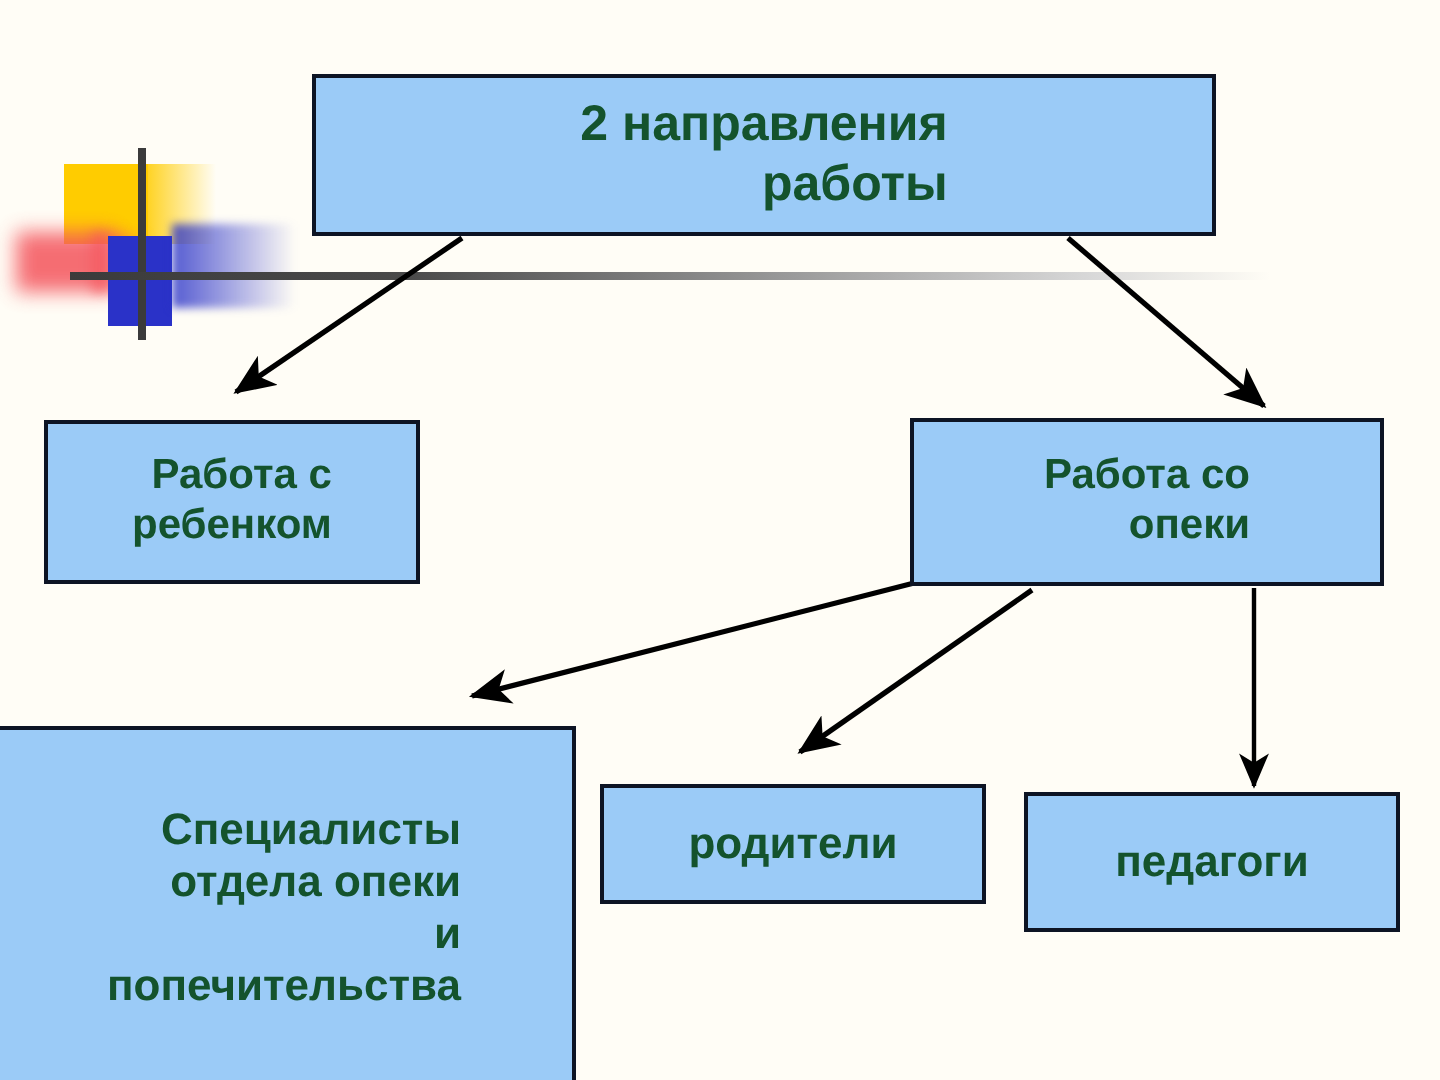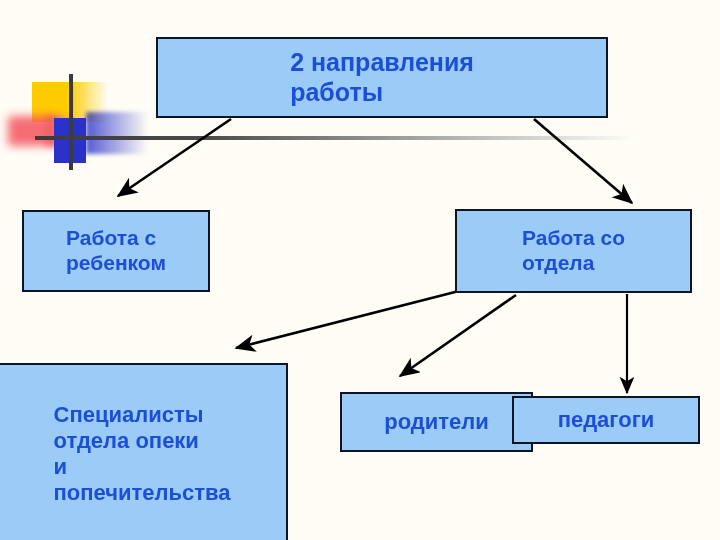--- a/index.html
+++ b/index.html
@@ -101,22 +101,22 @@
 
   
   .box {
     position: absolute;
     box-sizing: border-box;
     background: #9bcbf7;
     border: 2px solid #0d1424;
     display: flex;
     align-items: center;
     justify-content: center;
-    text-align: left;
-    color: #1d4ed8;
+    text-align: right;
+    color: #14532d;
     font-weight: bold;
     line-height: 1.18;
     white-space: pre-line;
   }
 
   #box-title {
     left: 156px;
     top: 37px;
     width: 452px;
     height: 81px;
@@ -142,27 +142,26 @@
     width: 292px;
     height: 182px;
     font-size: 22px;
   }
   #box-parents {
     left: 300px;
     top: 392px;
     width: 193px;
     height: 60px;
     font-size: 22px;
-    margin-left: 40px;
   }
   #box-teachers {
     left: 512px;
     top: 396px;
     width: 188px;
-    height: 48px;
+    height: 70px;
     font-size: 22px;
   }
 
   
   #arrows {
     position: absolute;
     left: 0;
     top: 0;
     width: 720px;
     height: 540px;
@@ -198,21 +197,21 @@
     <line x1="627" y1="294" x2="627" y2="393" stroke="#000000" stroke-width="2.2" marker-end="url(#ah)"></line>
   </svg>
 
   <div class="box" id="box-title">2 направления
 работы</div>
 
   <div class="box" id="box-child">Работа с
 ребенком</div>
 
   <div class="box" id="box-env">Работа со
-отдела</div>
+опеки</div>
 
   <div class="box" id="box-specialists">Специалисты
 отдела опеки
 и
 попечительства</div>
 
   <div class="box" id="box-parents">родители</div>
 
   <div class="box" id="box-teachers">педагоги</div>
 

